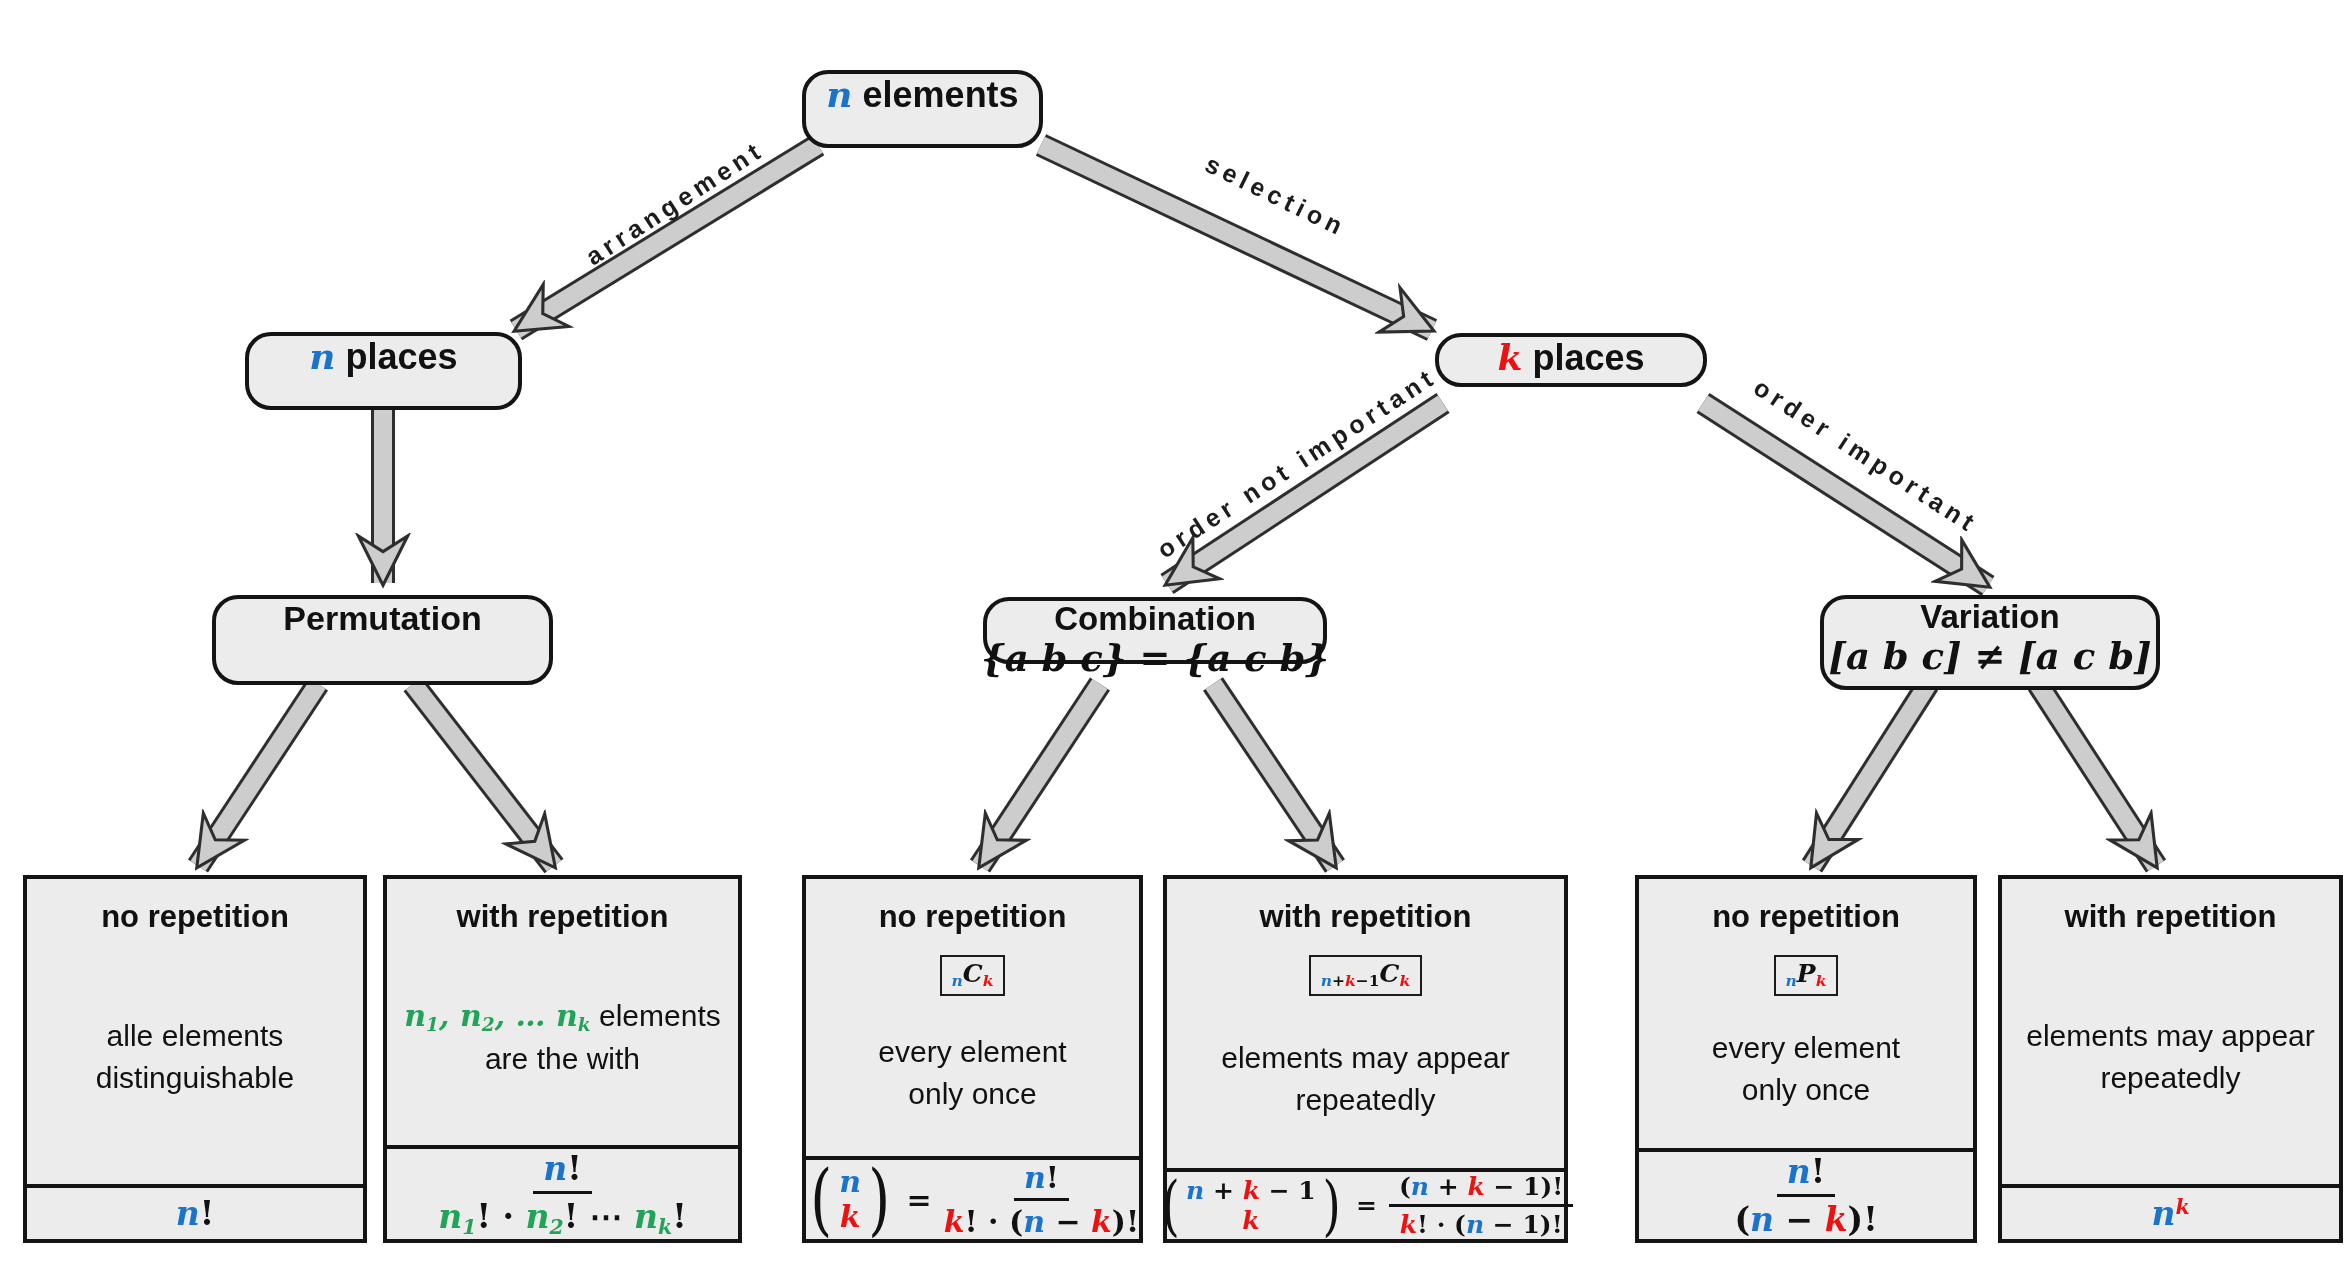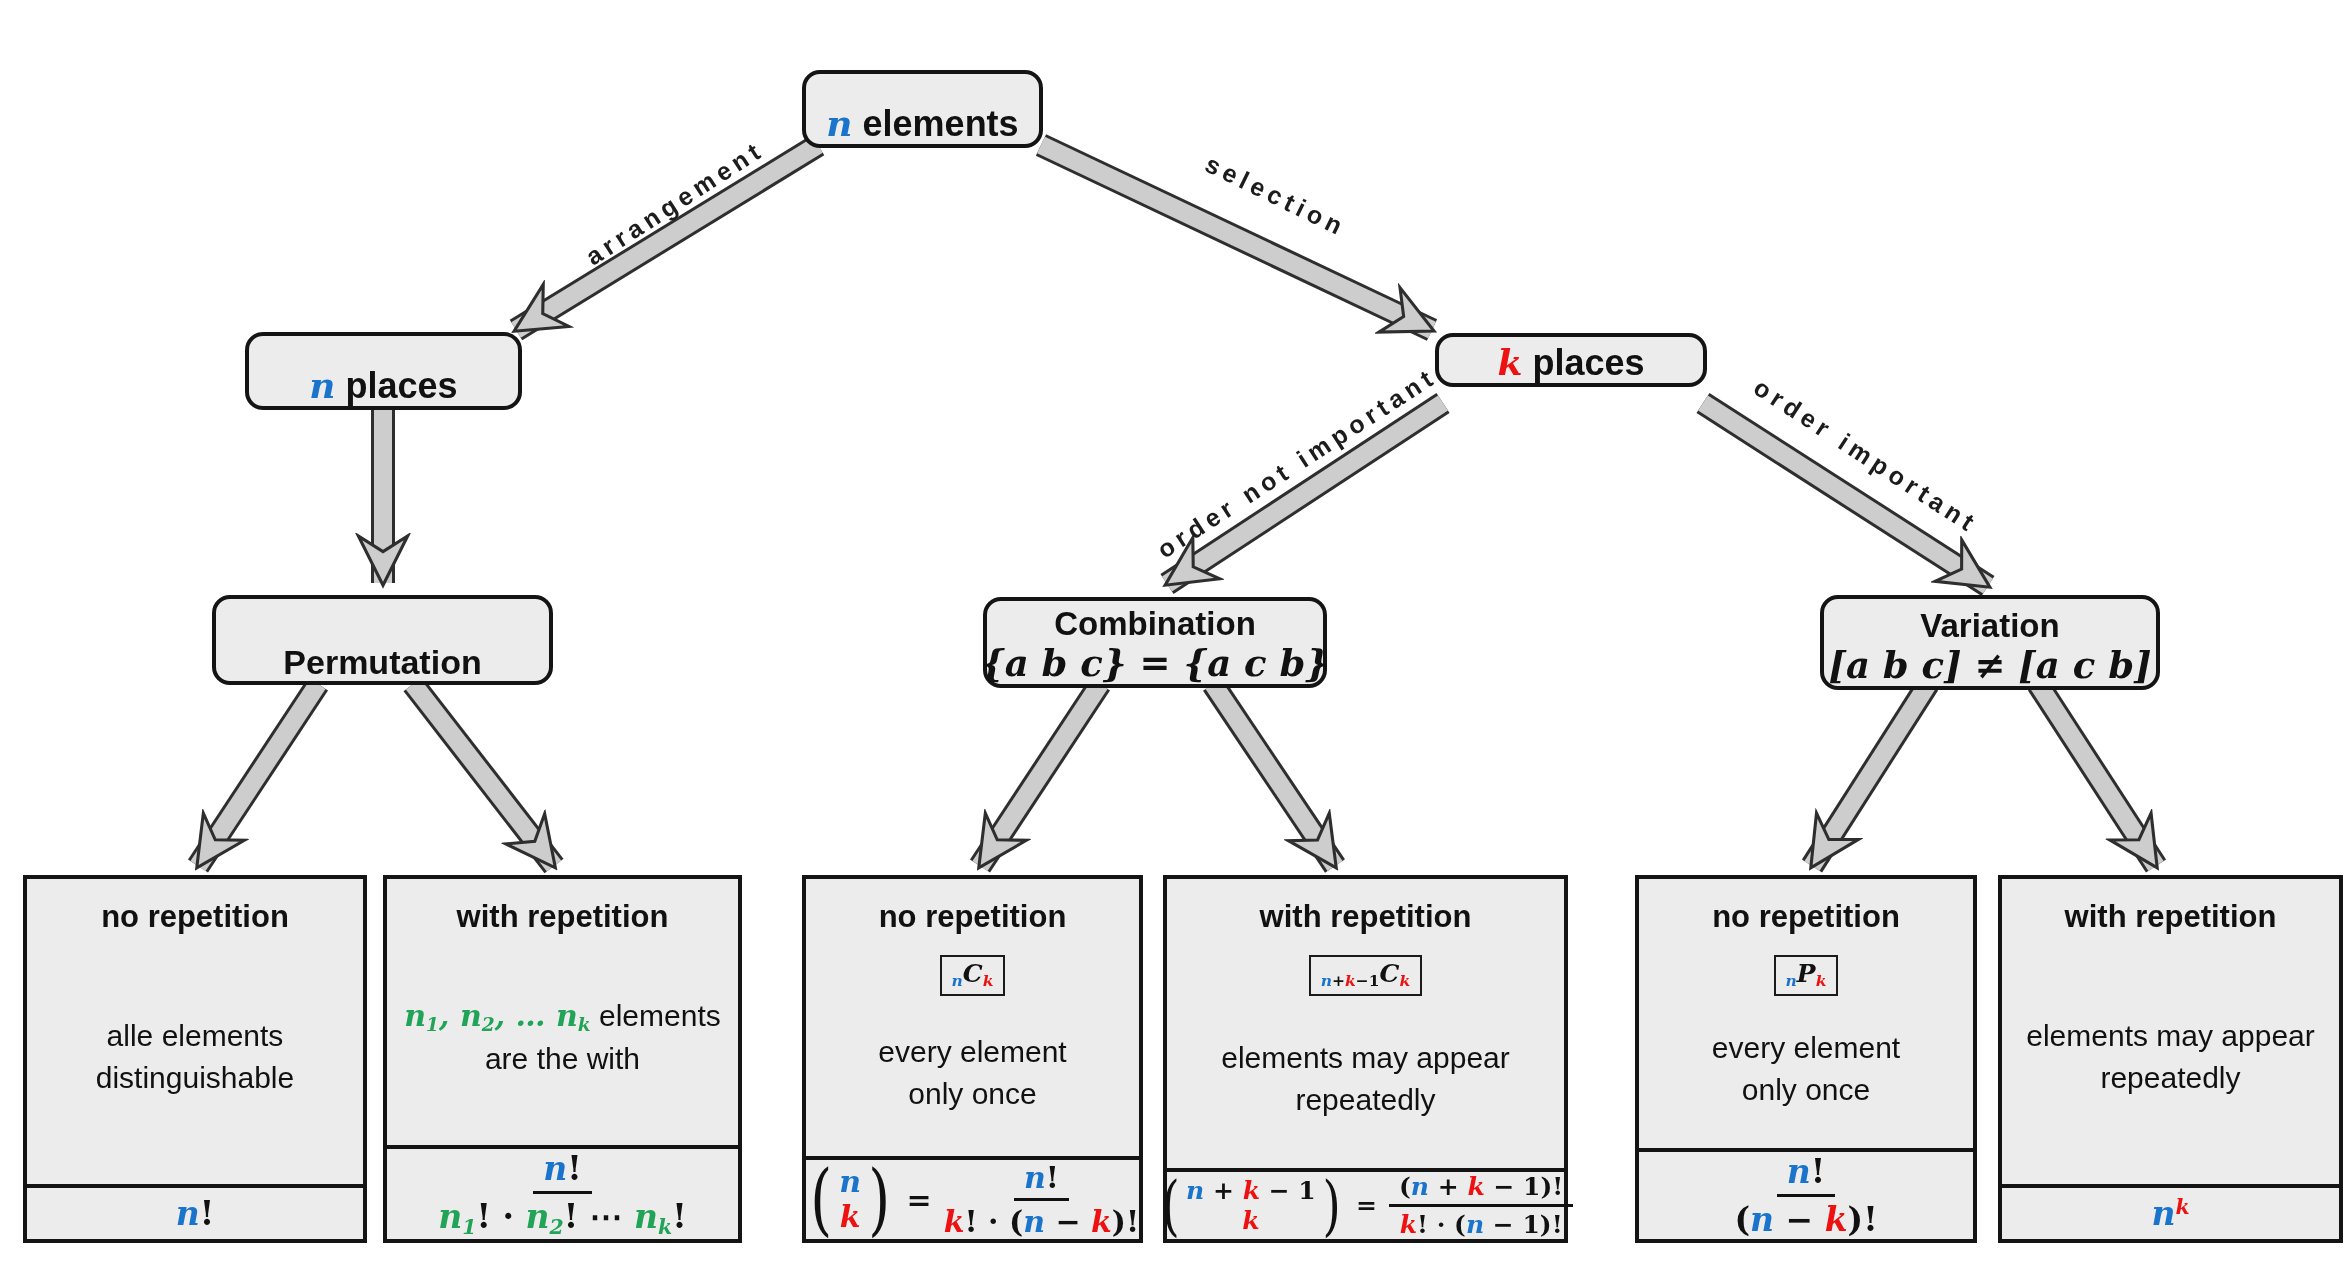--- a/index.html
+++ b/index.html
@@ -2,21 +2,21 @@
 <html><head>
 <meta charset="utf-8">
 <style>
   html,body{margin:0;padding:0;background:#ffffff;}
   .canvas{position:relative;width:2349px;height:1281px;background:#ffffff;overflow:hidden;
           font-family:"Liberation Sans",sans-serif;color:#111;}
   .arrows{position:absolute;left:0;top:0;z-index:0;}
 
   
   .node{position:absolute;box-sizing:border-box;background:#ececec;border:4px solid #141414;
-        border-radius:18px;display:flex;flex-direction:column;align-items:center;justify-content:flex-end;
+        border-radius:26px;display:flex;flex-direction:column;align-items:center;justify-content:flex-start;
         z-index:2;font-weight:700;font-size:36px;line-height:1.12;}
   .node .subtitle{font-size:37px;font-weight:700;}
 
   
   .leaf{position:absolute;box-sizing:border-box;background:#ececec;border:4px solid #141414;
         display:flex;flex-direction:column;z-index:2;}
   .leaf-top{box-sizing:border-box;height:309px;border-bottom:4px solid #141414;
             display:flex;flex-direction:column;align-items:center;padding-top:20px;}
   .leaf-title{font-size:31px;font-weight:700;}
   .badge{margin-top:20px;border:2px solid #1a1a1a;padding:1px 10px 3px;font-size:25px;line-height:1.25;}
@@ -119,21 +119,21 @@
   </div>
 
   <div class="node" style="left:1435px;top:333px;width:272px;height:54px;">
     <span class="math"><span class="tk-var c-k">k</span><span class="tk-txt"> places</span></span>
   </div>
 
   <div class="node" style="left:212px;top:595px;width:341px;height:90px;font-size:34px;">
     <span>Permutation</span>
   </div>
 
-  <div class="node" style="left:983px;top:597px;width:344px;height:91px;font-size:33px;">
+  <div class="node" style="left:983px;top:597px;width:344px;height:67px;font-size:33px;">
     <span>Combination</span>
     <span class="subtitle math"><span class="tk-var">{a b c} = {a c b}</span></span>
   </div>
 
   <div class="node" style="left:1820px;top:595px;width:340px;height:95px;font-size:33px;">
     <span>Variation</span>
     <span class="subtitle math"><span class="tk-var">[a b c] ≠ [a c b]</span></span>
   </div>
 
   <div class="leaf" style="left:23px;top:875px;width:344px;height:368px;">

